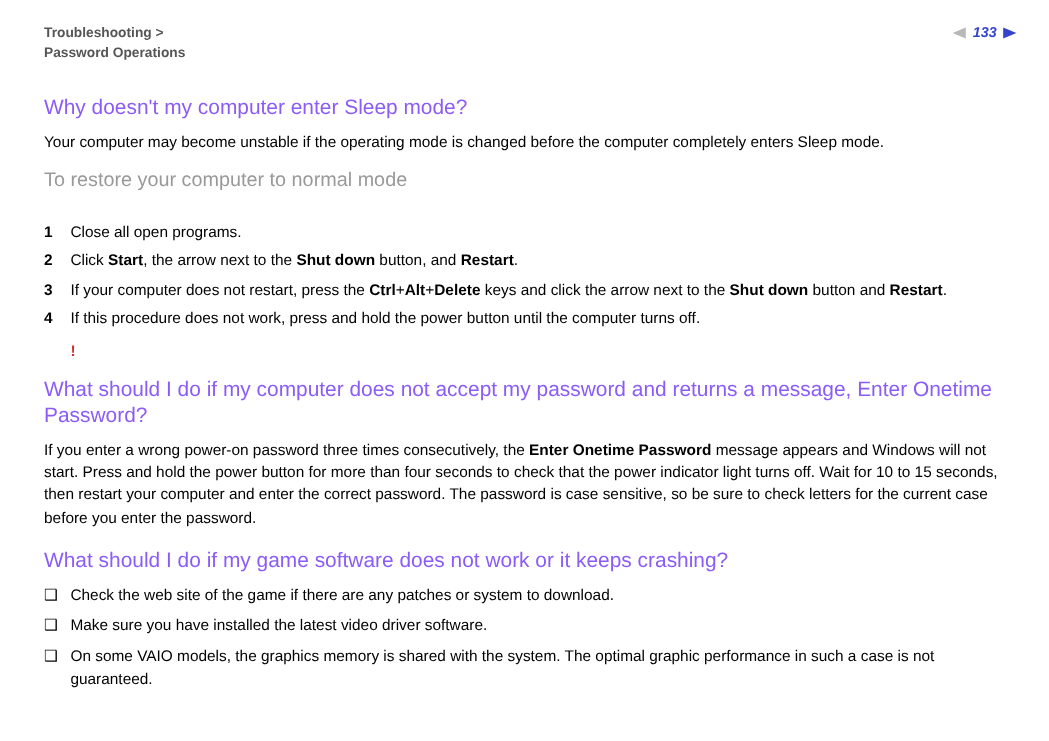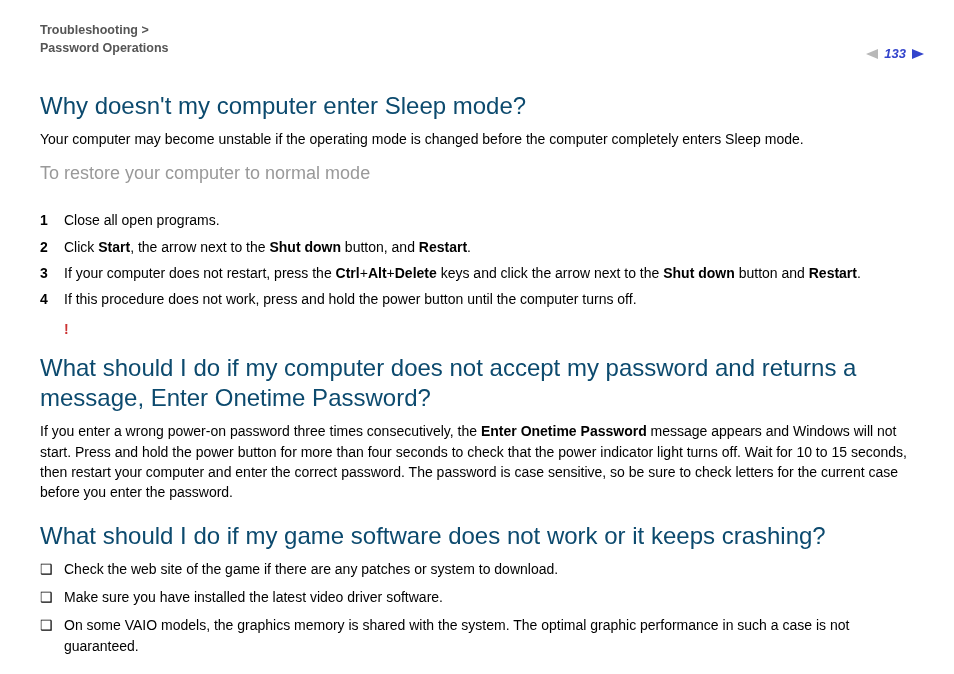--- a/index.html
+++ b/index.html
@@ -24,21 +24,21 @@
   .breadcrumb {
     font-size: 12.5px;
     font-weight: bold;
     color: #555;
     line-height: 1.4;
   }
   .pagenum {
     display: flex;
     align-items: center;
     gap: 4px;
-    margin-top: 24px;
+    margin-top: 0;
     justify-content: flex-end;
   }
   .arrow-left {
     width: 0; height: 0;
     border-top: 5px solid transparent;
     border-bottom: 5px solid transparent;
     border-right: 12px solid #b8b8b8;
   }
   .arrow-right {
     width: 0; height: 0;
@@ -47,22 +47,22 @@
     border-left: 12px solid #3344cc;
   }
   .page-number {
     font-weight: bold;
     font-style: italic;
     color: #3344cc;
     font-size: 13px;
     margin: 0 2px;
   }
   h2 {
-    color: #0c4a6e;
-    font-size: 24px;
+    color: #8b5cf6;
+    font-size: 19px;
     font-weight: normal;
     margin: 18px 0 8px 0;
     line-height: 1.25;
   }
   .sub {
     color: #999;
     font-size: 18px;
     font-weight: normal;
     margin: 14px 0 26px 0;
   }

